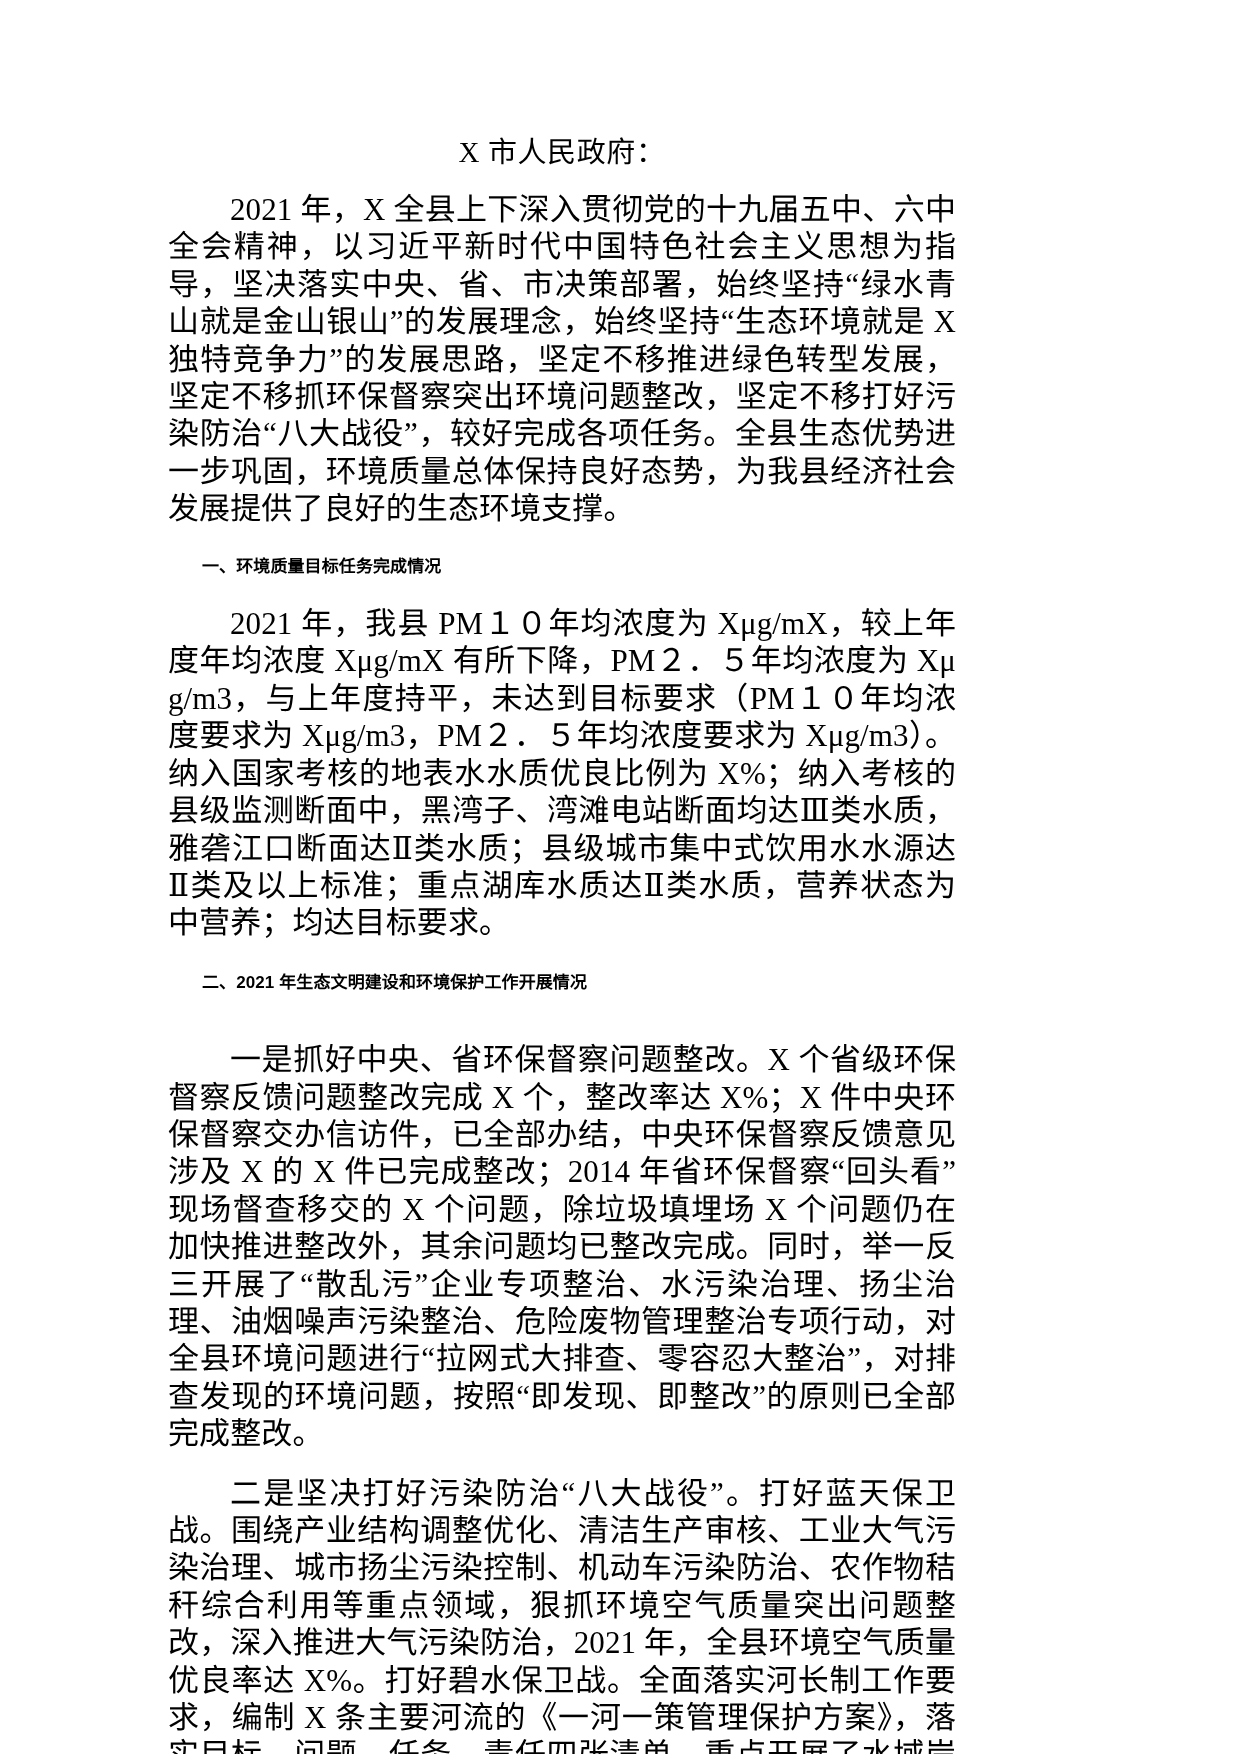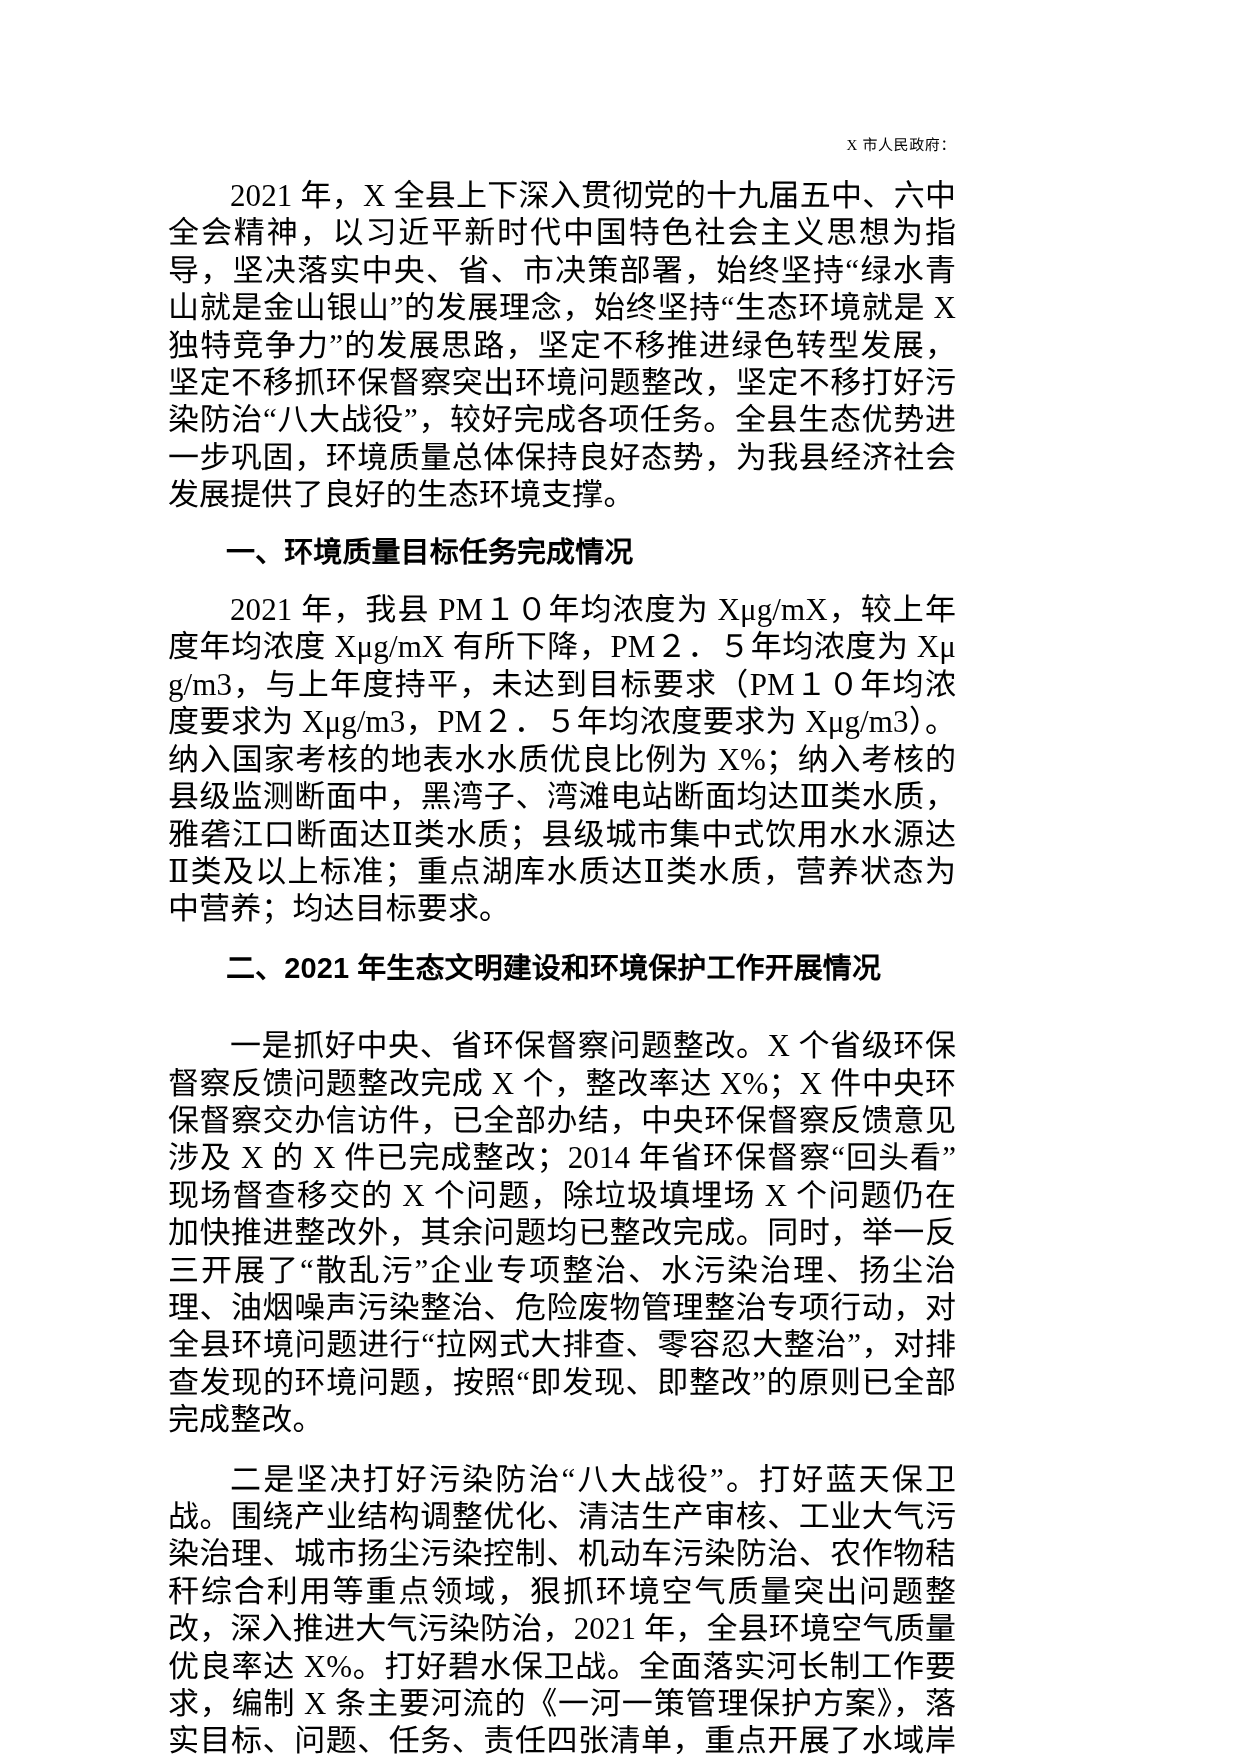--- a/index.html
+++ b/index.html
@@ -19,42 +19,42 @@
   }
   .content {
     position: absolute;
     left: 168px;
     top: 138px;
     width: 788px;
     font-family: "Liberation Serif", "DejaVu Serif", serif;
     color: #000000;
   }
   .salutation {
-    font-size: 15px;
+    font-size: 29px;
     line-height: 1.0;
     letter-spacing: 0.6px;
     margin: 0 0 0 0;
-    text-align: right;
+    text-align: center;
     white-space: nowrap;
   }
   p.body-text {
     font-size: 31px;
     line-height: 37.4px;
     text-align: justify;
     text-justify: inter-ideograph;
     text-indent: 2em;
     margin: 0;
     letter-spacing: 0.1px;
     word-break: break-all;
   }
   p.body-text.first {
     margin-top: 24px;
   }
   h2.heading {
-    font-size: 29px;
+    font-size: 17px;
     line-height: 37.4px;
     font-weight: bold;
     text-indent: 2em;
     margin: 0;
     text-align: left;
     letter-spacing: 0.1px;
     font-family: "Liberation Sans", "DejaVu Sans", sans-serif;
   }
   .spacer-sm { height: 20px; }
   .spacer-md { height: 22px; }

